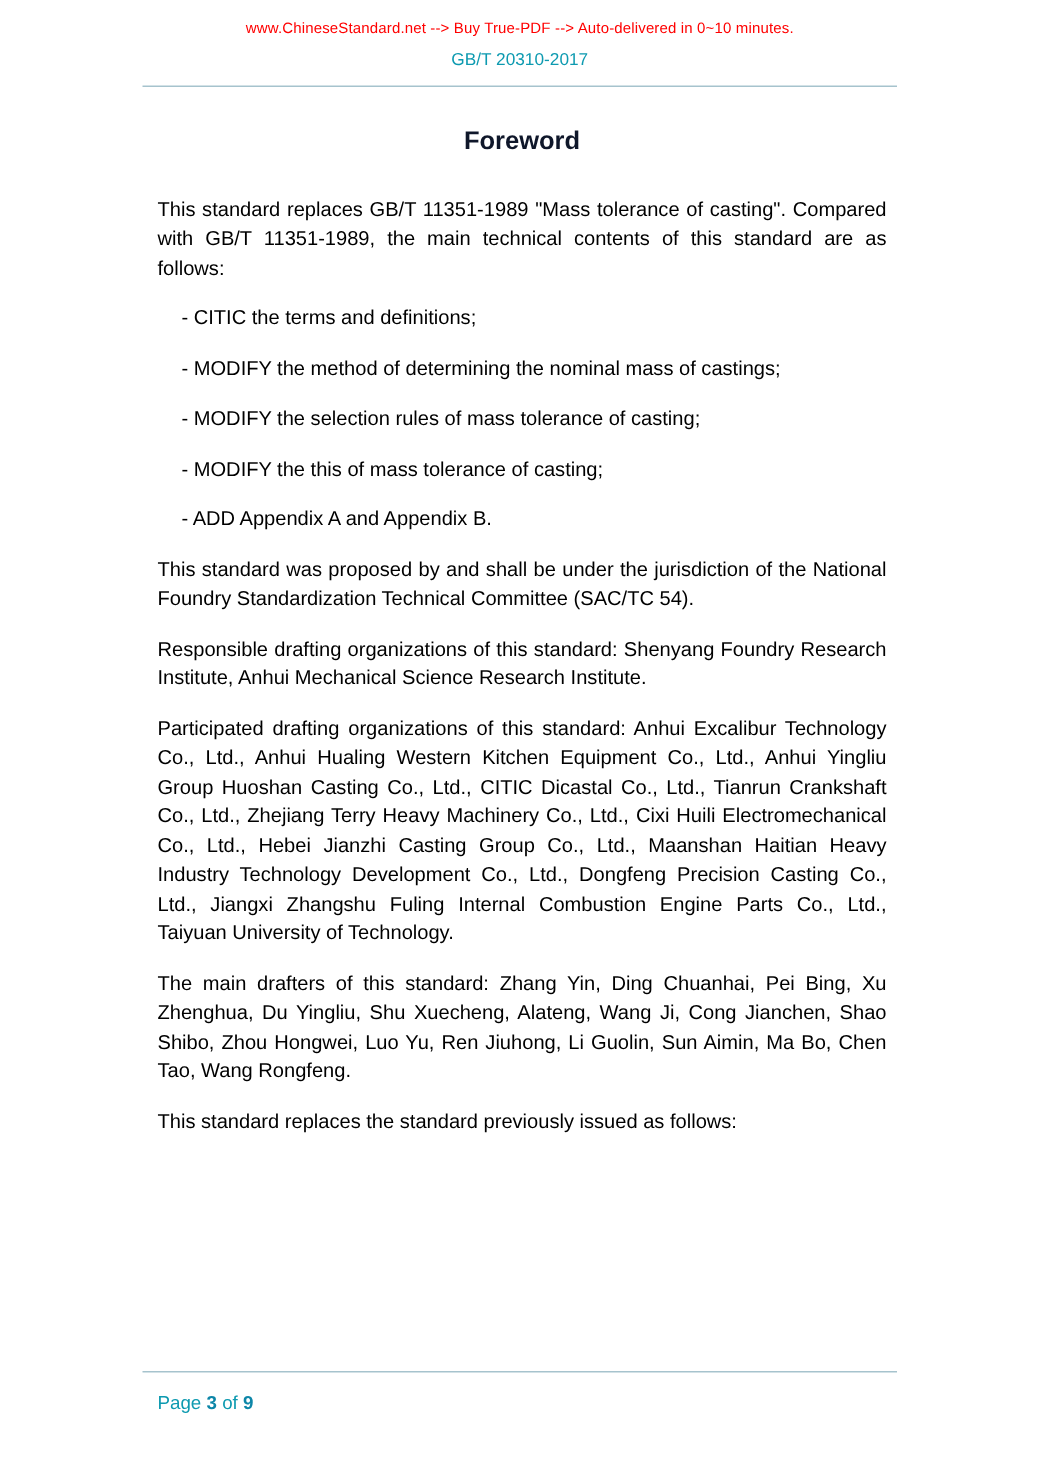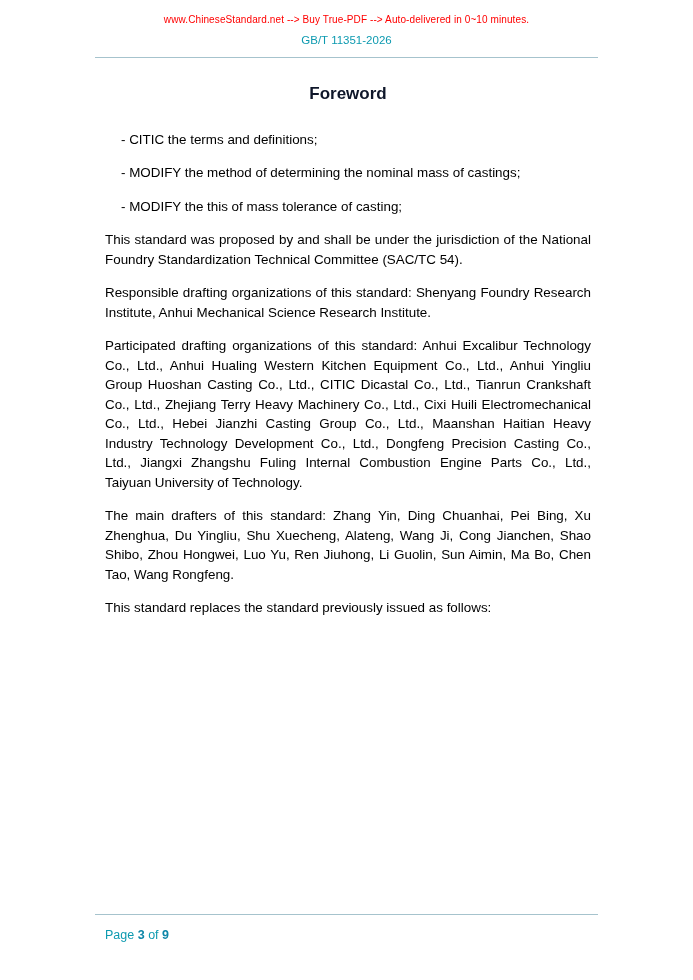--- a/index.html
+++ b/index.html
@@ -93,32 +93,35 @@
   .footer-left span { color: #0d9ab0; }
   .page-indicator b { font-weight: bold; color: #0d86a8; }
 </style>
 </head>
 <body>
 
 <div class="page">
 
   <div class="promo">www.ChineseStandard.net --&gt; Buy True-PDF --&gt; Auto-delivered in 0~10 minutes.</div>
 
-  <div class="doc-code">GB/T 11351-2026</div>
+  <div class="doc-code">GB/T 20310-2017</div>
 
   <hr class="rule top-rule">
 
   <div class="content">
     <div class="title">Foreword</div>
 
 
+    <p class="para">This standard replaces GB/T 11351-1989 "Mass tolerance of casting". Compared with GB/T 11351-1989, the main technical contents of this standard are as follows:</p>
 
     <p class="list-item">- CITIC the terms and definitions;</p>
     <p class="list-item">- MODIFY the method of determining the nominal mass of castings;</p>
+    <p class="list-item">- MODIFY the selection rules of mass tolerance of casting;</p>
     <p class="list-item">- MODIFY the this of mass tolerance of casting;</p>
+    <p class="list-item">- ADD Appendix A and Appendix B.</p>
 
     <p class="para">This standard was proposed by and shall be under the jurisdiction of the National Foundry Standardization Technical Committee (SAC/TC 54).</p>
 
     <p class="para">Responsible drafting organizations of this standard: Shenyang Foundry Research Institute, Anhui Mechanical Science Research Institute.</p>
 
     <p class="para">Participated drafting organizations of this standard: Anhui Excalibur Technology Co., Ltd., Anhui Hualing Western Kitchen Equipment Co., Ltd., Anhui Yingliu Group Huoshan Casting Co., Ltd., CITIC Dicastal Co., Ltd., Tianrun Crankshaft Co., Ltd., Zhejiang Terry Heavy Machinery Co., Ltd., Cixi Huili Electromechanical Co., Ltd., Hebei Jianzhi Casting Group Co., Ltd., Maanshan Haitian Heavy Industry Technology Development Co., Ltd., Dongfeng Precision Casting Co., Ltd., Jiangxi Zhangshu Fuling Internal Combustion Engine Parts Co., Ltd., Taiyuan University of Technology.</p>
 
     <p class="para">The main drafters of this standard: Zhang Yin, Ding Chuanhai, Pei Bing, Xu Zhenghua, Du Yingliu, Shu Xuecheng, Alateng, Wang Ji, Cong Jianchen, Shao Shibo, Zhou Hongwei, Luo Yu, Ren Jiuhong, Li Guolin, Sun Aimin, Ma Bo, Chen Tao, Wang Rongfeng.</p>
 
     <p class="para">This standard replaces the standard previously issued as follows:</p>

